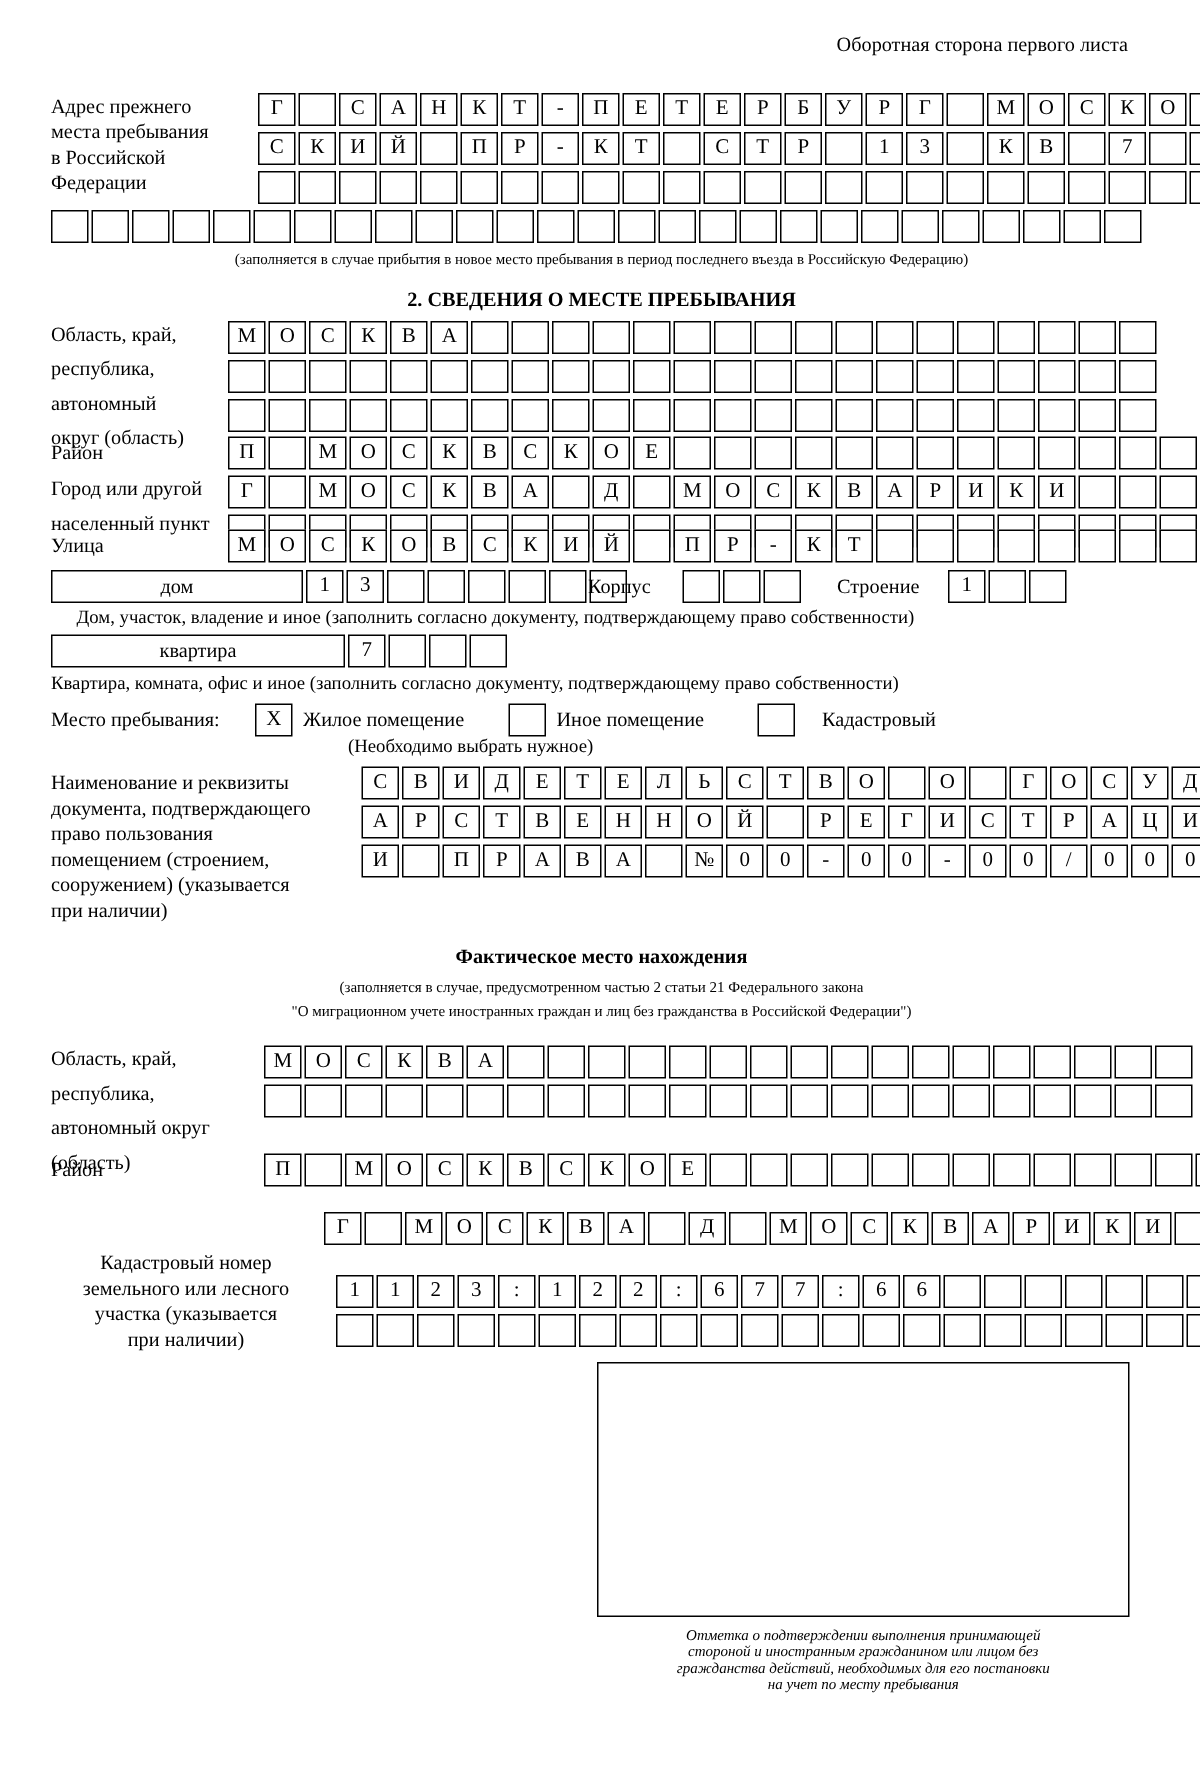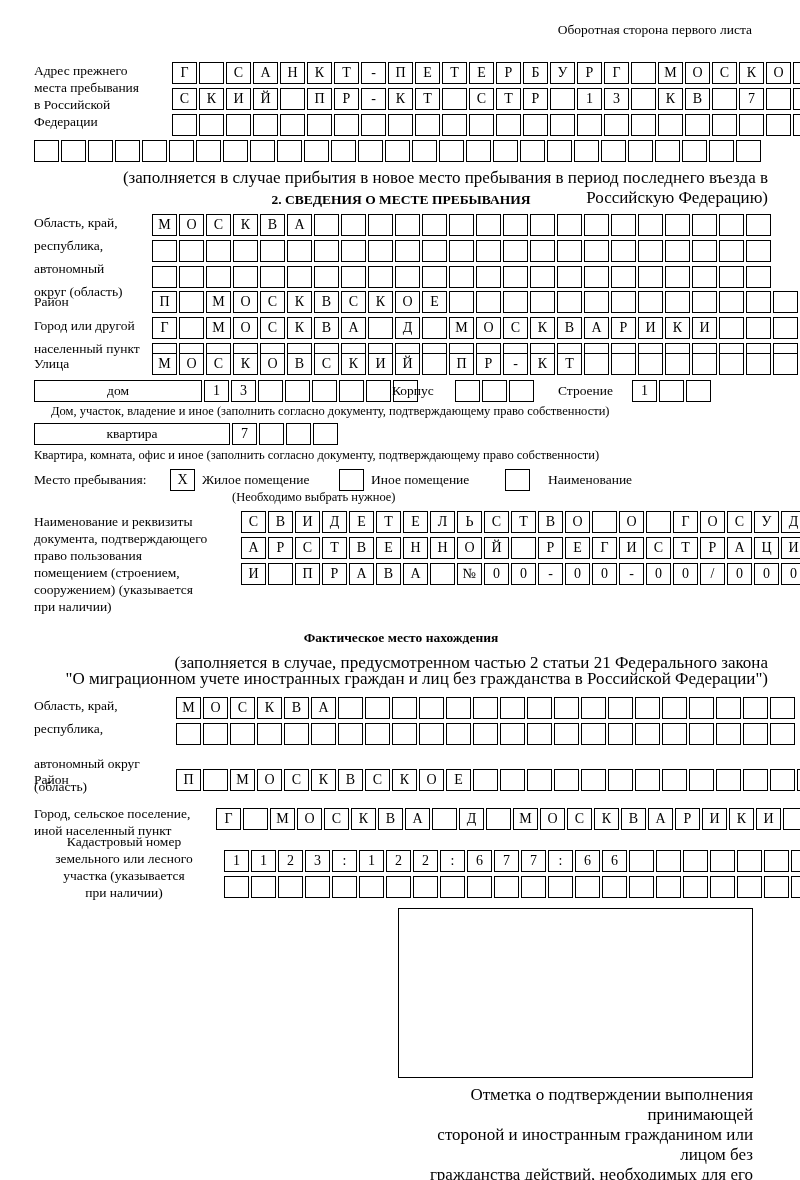--- a/index.html
+++ b/index.html
@@ -23,21 +23,21 @@
     margin-right:2px;
     box-sizing:border-box;
     font-size:14px;
     line-height:20px;
     text-align:center;
     font-family:"Liberation Serif", serif;
     background:#fff;
   }
   .lbl{font-size:13.5px;line-height:17px;}
   .sec-title{font-weight:bold;font-size:13.5px;text-align:center;}
-  .note{font-size:17px;text-align:right;}
+  .note{font-size:10px;text-align:center;}
   .wide{border:1px solid #000;box-sizing:border-box;height:22px;font-size:13.5px;text-align:center;line-height:20px;}
   .abs{position:absolute;}
   .big-box{border:1px solid #000;box-sizing:border-box;background:#fff;}
   .small-note{font-size:12.5px;}
 </style>
 </head>
 <body>
 
 <div class="page">
 
@@ -391,21 +391,21 @@
       <div class="cell"></div>
     </div>
   <div class="abs small-note" style="left:34px;top:448px;">Квартира, комната, офис и иное (заполнить согласно документу, подтверждающему право собственности)</div>
 
   <div class="abs lbl" style="left:34px;top:471px;">Место пребывания:</div>
   <div class="abs cell" id="pt-box-0" style="left:170px;top:469px;">X</div>
   <div class="abs lbl" style="left:202px;top:471px;">Жилое помещение</div>
   <div class="abs cell" id="pt-box-1" style="left:339px;top:469px;"></div>
   <div class="abs lbl" style="left:371px;top:471px;">Иное помещение</div>
   <div class="abs cell" id="pt-box-2" style="left:505px;top:469px;"></div>
-  <div class="abs lbl" style="left:548px;top:471px;">Наименование</div>
+  <div class="abs lbl" style="left:548px;top:471px;">Кадастровый</div>
   <div class="abs small-note" style="left:232px;top:490px;">(Необходимо выбрать нужное)</div>
 
   <div class="abs" style="left:34px;top:513px;width:210px;">
     <div class="lbl">Наименование и реквизиты</div>
     <div class="lbl">документа, подтверждающего</div>
     <div class="lbl">право пользования</div>
     <div class="lbl">помещением (строением,</div>
     <div class="lbl">сооружением) (указывается</div>
     <div class="lbl">при наличии)</div>
   </div>
@@ -479,21 +479,21 @@
       <div class="cell">0</div>
     </div>
 
   <div class="abs sec-title" style="left:34px;top:630px;width:734px;">Фактическое место нахождения</div>
   <div class="abs note" style="left:34px;top:653px;width:734px;">(заполняется в случае, предусмотренном частью 2 статьи 21 Федерального закона</div>
   <div class="abs note" style="left:34px;top:669px;width:734px;">"О миграционном учете иностранных граждан и лиц без гражданства в Российской Федерации")</div>
 
   <div class="abs" style="left:34px;top:697px;width:150px;">
     <div class="lbl">Область, край,</div>
     <div class="lbl" style="margin-top:6px;">республика,</div>
-    <div class="lbl" style="margin-top:18px;">автономный округ</div>
+    <div class="lbl" style="margin-top:6px;">автономный округ</div>
     <div class="lbl" style="margin-top:6px;">(область)</div>
   </div>
   <div class="abs boxrow" id="s3-region-0" style="left:176px;top:697px;">
       <div class="cell">М</div>
       <div class="cell">О</div>
       <div class="cell">С</div>
       <div class="cell">К</div>
       <div class="cell">В</div>
       <div class="cell">А</div>
       <div class="cell"></div>
@@ -561,24 +561,20 @@
       <div class="cell"></div>
       <div class="cell"></div>
       <div class="cell"></div>
       <div class="cell"></div>
       <div class="cell"></div>
       <div class="cell"></div>
       <div class="cell"></div>
       <div class="cell"></div>
     </div>
 
-  <div class="abs" style="left:34px;top:805px;width:170px;">
-    <div class="lbl">Город, сельское поселение,</div>
-    <div class="lbl">иной населенный пункт</div>
-  </div>
   <div class="abs boxrow" id="s3-city" style="left:216px;top:808px;">
       <div class="cell">Г</div>
       <div class="cell"></div>
       <div class="cell">М</div>
       <div class="cell">О</div>
       <div class="cell">С</div>
       <div class="cell">К</div>
       <div class="cell">В</div>
       <div class="cell">А</div>
       <div class="cell"></div>
@@ -646,20 +642,20 @@
       <div class="cell"></div>
       <div class="cell"></div>
       <div class="cell"></div>
       <div class="cell"></div>
       <div class="cell"></div>
       <div class="cell"></div>
       <div class="cell"></div>
     </div>
 
   <div class="abs big-box" style="left:398px;top:908px;width:355px;height:170px;"></div>
-  <div class="abs" style="left:398px;top:1085px;width:355px;">
+  <div class="abs" style="left:398px;top:1085px;width:355px;font-style:italic;">
     <div class="note">Отметка о подтверждении выполнения принимающей</div>
     <div class="note">стороной и иностранным гражданином или лицом без</div>
     <div class="note">гражданства действий, необходимых для его постановки</div>
     <div class="note">на учет по месту пребывания</div>
   </div>
 
 </div>
 
 </body></html>

